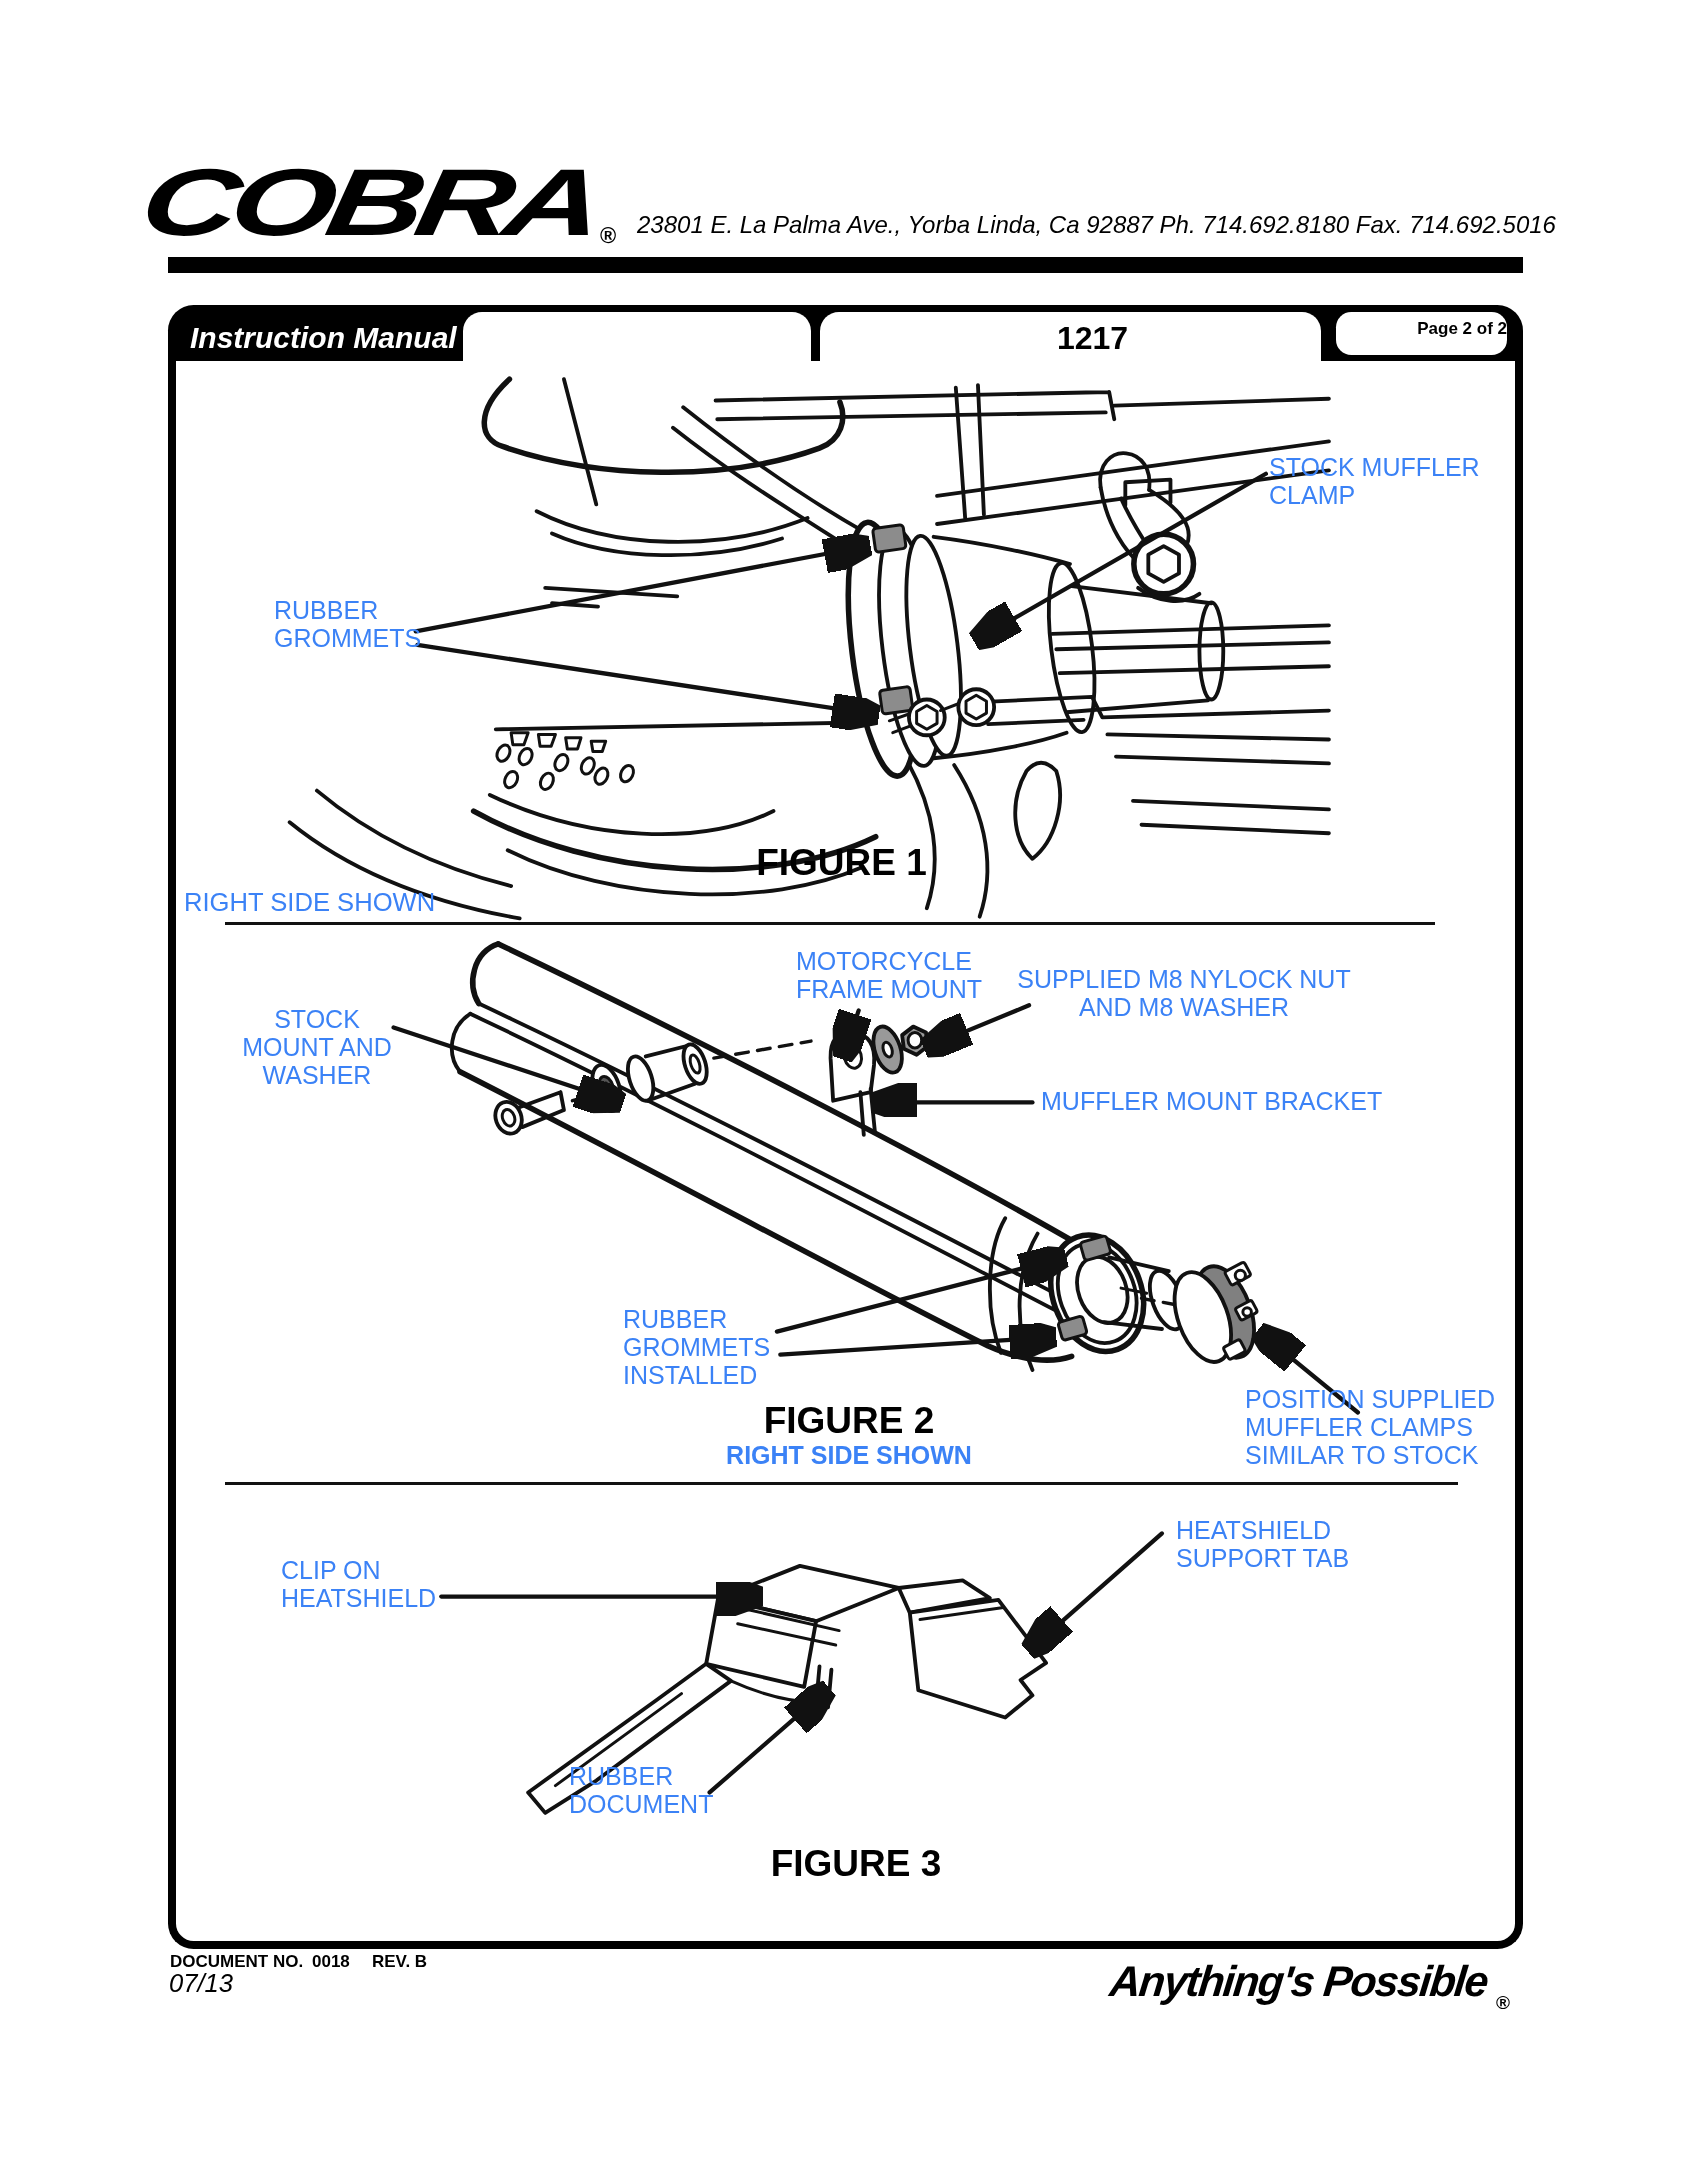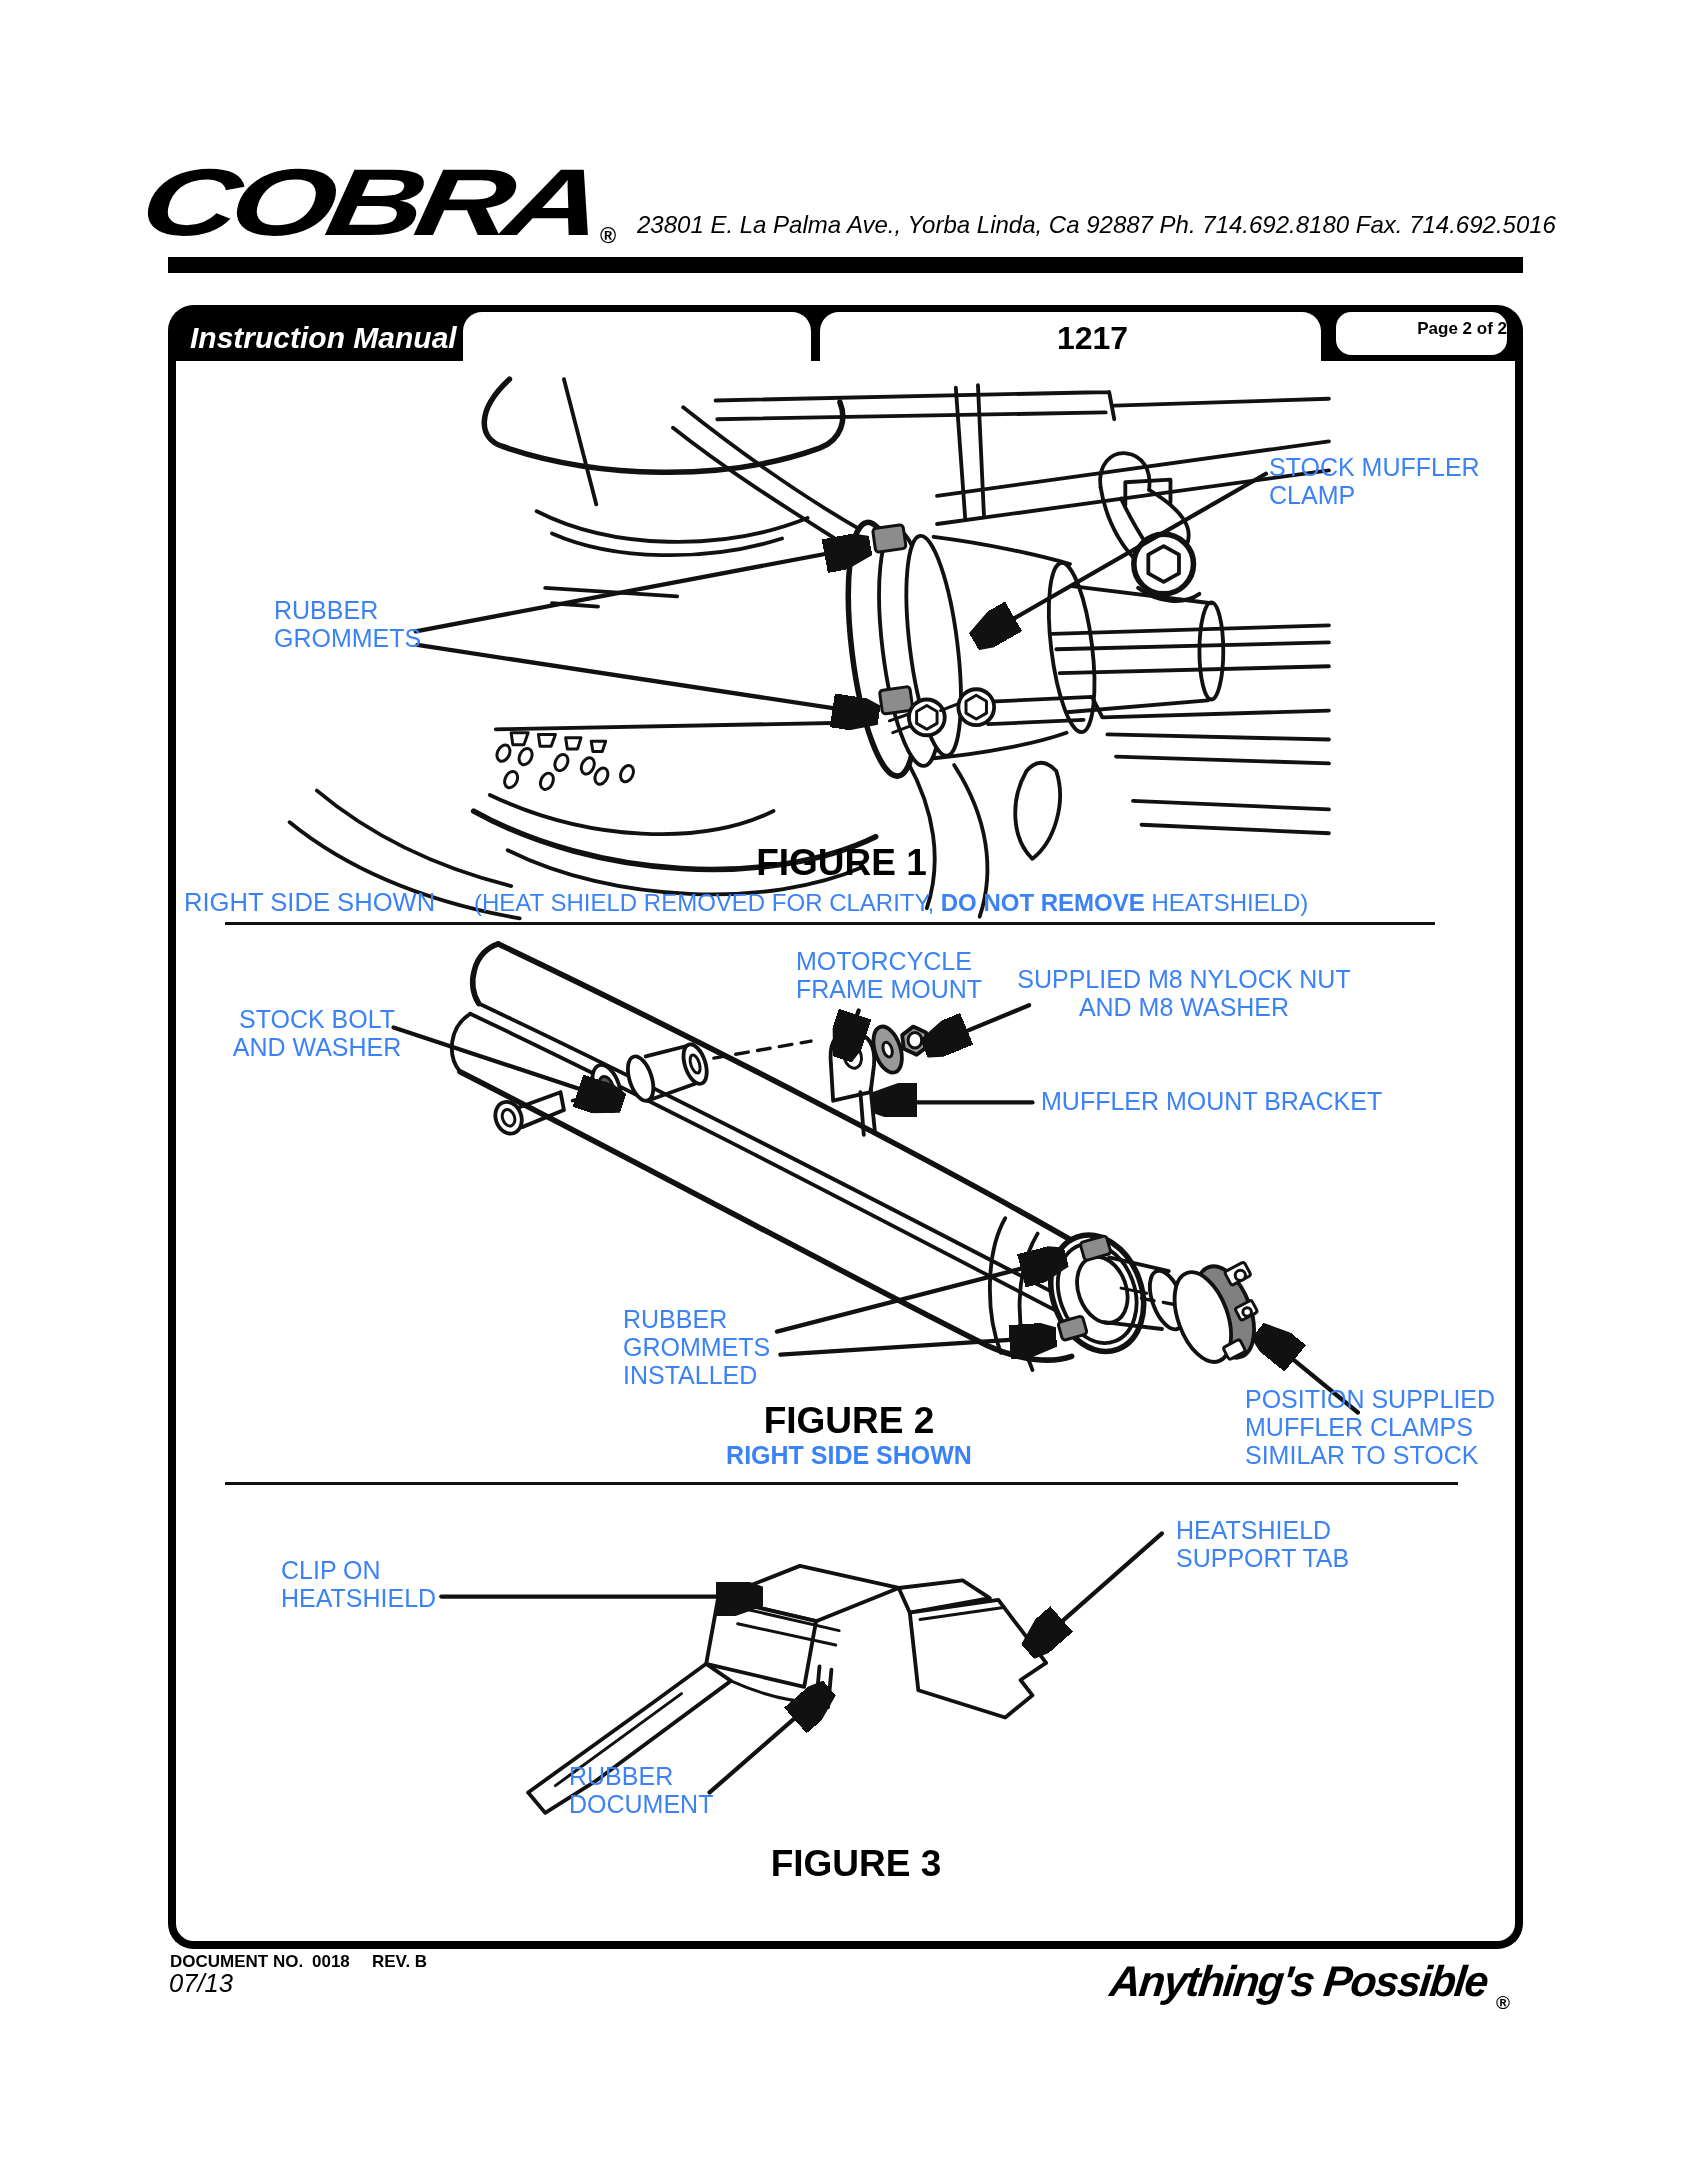--- a/index.html
+++ b/index.html
@@ -228,26 +228,25 @@
       <line class="arrow" x1="518" y1="1874" x2="886" y2="1874" marker-end="url(#ah)"></line>
       <line class="arrow" x1="1364" y1="1800" x2="1214" y2="1932" marker-end="url(#ah)"></line>
       <line class="arrow" x1="833" y1="2104" x2="966" y2="1988" marker-end="url(#ah)"></line>
     </g>
   </svg>
 
   <div class="lbl" style="left:1269px;top:453px;width:230px;">STOCK MUFFLER CLAMP</div>
   <div class="lbl" style="left:274px;top:596px;width:162px;">RUBBER GROMMETS</div>
   <div class="cap ctr" style="left:671px;top:842px;width:341px;">FIGURE 1</div>
   <div class="lbl nw" style="left:184px;top:888px;font-size:25.6px;">RIGHT SIDE SHOWN</div>
-  <div class="lbl ctr nw" style="left:474px;top:889px;width:741px;font-size:24px;"><span>(HEAT SHIELD REMOVED FOR CLARITY, </span><span class="b">DO NOT REMOVE</span><span> HEATSHIELD)</span></div>
   <div class="hr" style="left:225px;top:922px;width:1210px;"></div>
 
   <div class="lbl" style="left:796px;top:947px;width:209px;">MOTORCYCLE FRAME MOUNT</div>
   <div class="lbl ctr" style="left:1005px;top:965px;width:358px;">SUPPLIED M8 NYLOCK NUT AND M8 WASHER</div>
-  <div class="lbl ctr" style="left:232px;top:1005px;width:170px;">STOCK BOLT AND WASHER</div>
+  <div class="lbl ctr" style="left:232px;top:1005px;width:170px;">STOCK MOUNT AND WASHER</div>
   <div class="lbl nw" style="left:1041px;top:1087px;">MUFFLER MOUNT BRACKET</div>
   <div class="lbl" style="left:623px;top:1305px;width:153px;">RUBBER GROMMETS INSTALLED</div>
   <div class="cap ctr" style="left:681px;top:1400px;width:336px;">FIGURE 2</div>
   <div class="lbl ctr b" style="left:681px;top:1441px;width:336px;">RIGHT SIDE SHOWN</div>
   <div class="lbl" style="left:1245px;top:1385px;width:281px;">POSITION SUPPLIED MUFFLER CLAMPS SIMILAR TO STOCK</div>
   <div class="hr" style="left:225px;top:1482px;width:1233px;"></div>
 
   <div class="lbl" style="left:1176px;top:1516px;width:204px;">HEATSHIELD SUPPORT TAB</div>
   <div class="lbl" style="left:281px;top:1556px;width:170px;">CLIP ON HEATSHIELD</div>
   <div class="lbl" style="left:569px;top:1762px;width:145px;">RUBBER DOCUMENT</div>

